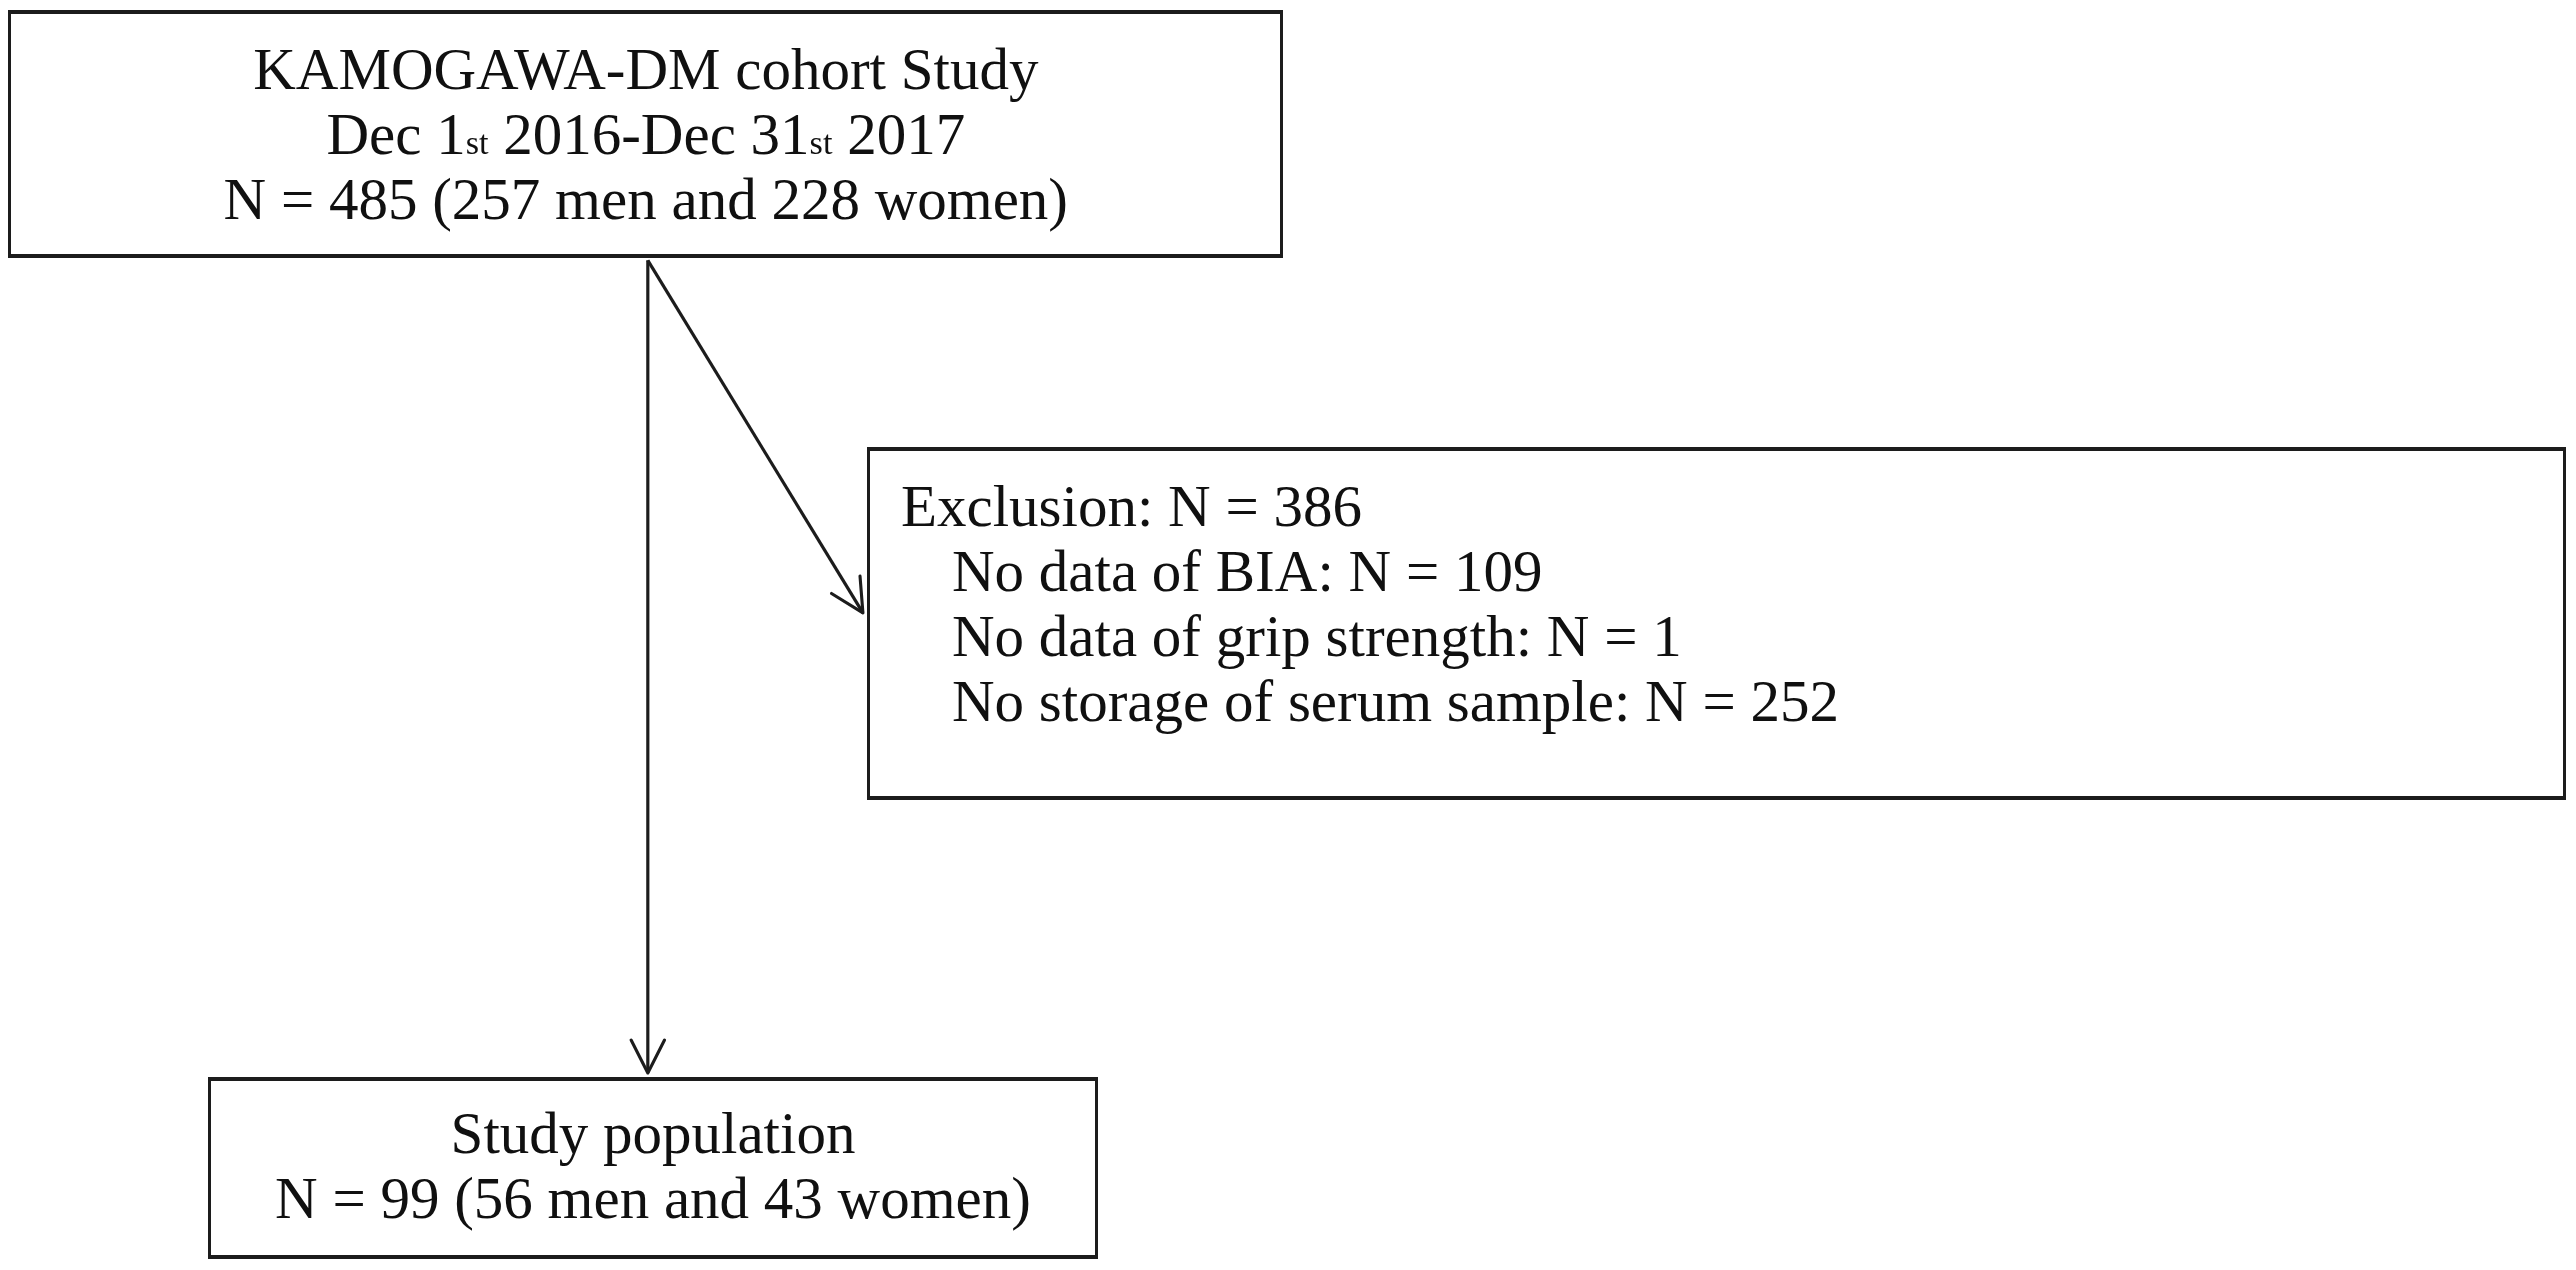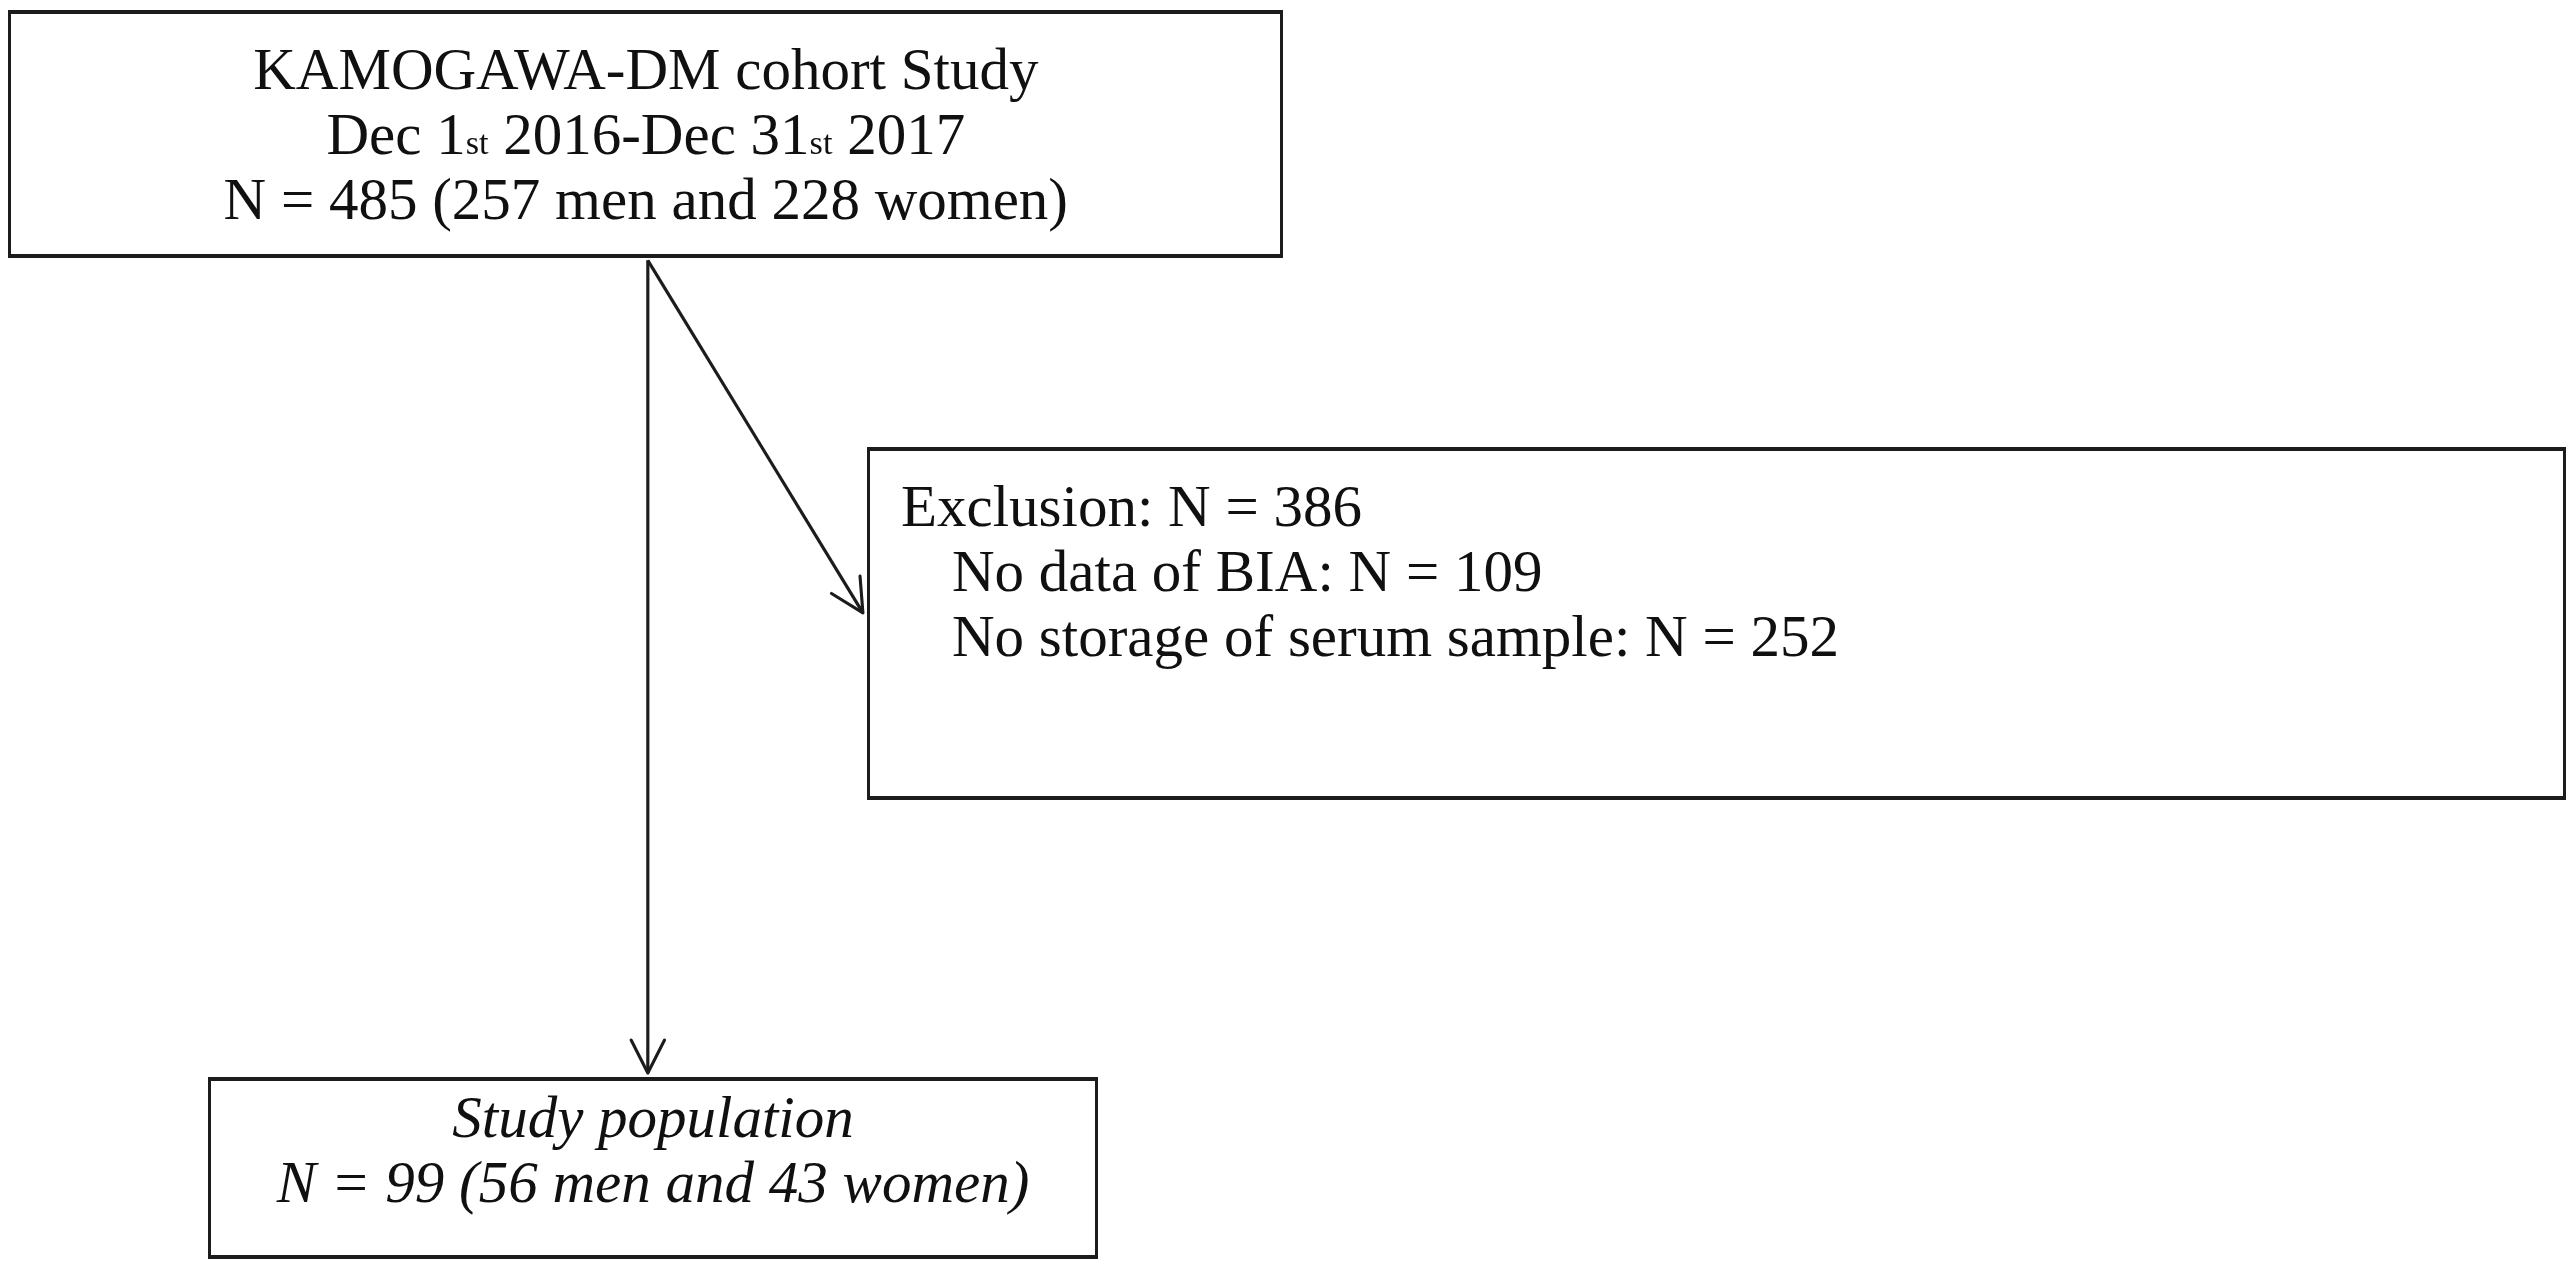--- a/index.html
+++ b/index.html
@@ -44,22 +44,21 @@
     text-align: left;
   }
   #exclusion-box .ex-title { margin-left: 31px; }
   #exclusion-box .ex-item  { margin-left: 82px; }
 
   #population-box {
     left: 208px;
     top: 1077px;
     width: 890px;
     height: 182px;
-    padding-top: 4px;
-    font-style: italic;
+    padding-top: 20px;
   }
 
   sup.ord {
     font-size: 58%;
     line-height: 0;
     vertical-align: 42%;
   }
 
   #arrow-layer {
     position: absolute;
@@ -87,20 +86,21 @@
 
   <div class="box centered" id="cohort-box">
     <div>KAMOGAWA-DM cohort Study</div>
     <div><span>Dec 1</span><sup class="ord">st</sup><span> 2016-Dec 31</span><sup class="ord">st</sup><span> 2017</span></div>
     <div>N = 485 (257 men and 228 women)</div>
   </div>
 
   <div class="box" id="exclusion-box">
     <div class="ex-title">Exclusion: N = 386</div>
     <div class="ex-item">No data of BIA: N = 109</div>
+    <div class="ex-item">No data of grip strength: N = 1</div>
     <div class="ex-item">No storage of serum sample: N = 252</div>
   </div>
 
   <div class="box centered" id="population-box">
     <div>Study population</div>
     <div>N = 99 (56 men and 43 women)</div>
   </div>
 
 </div>
 

